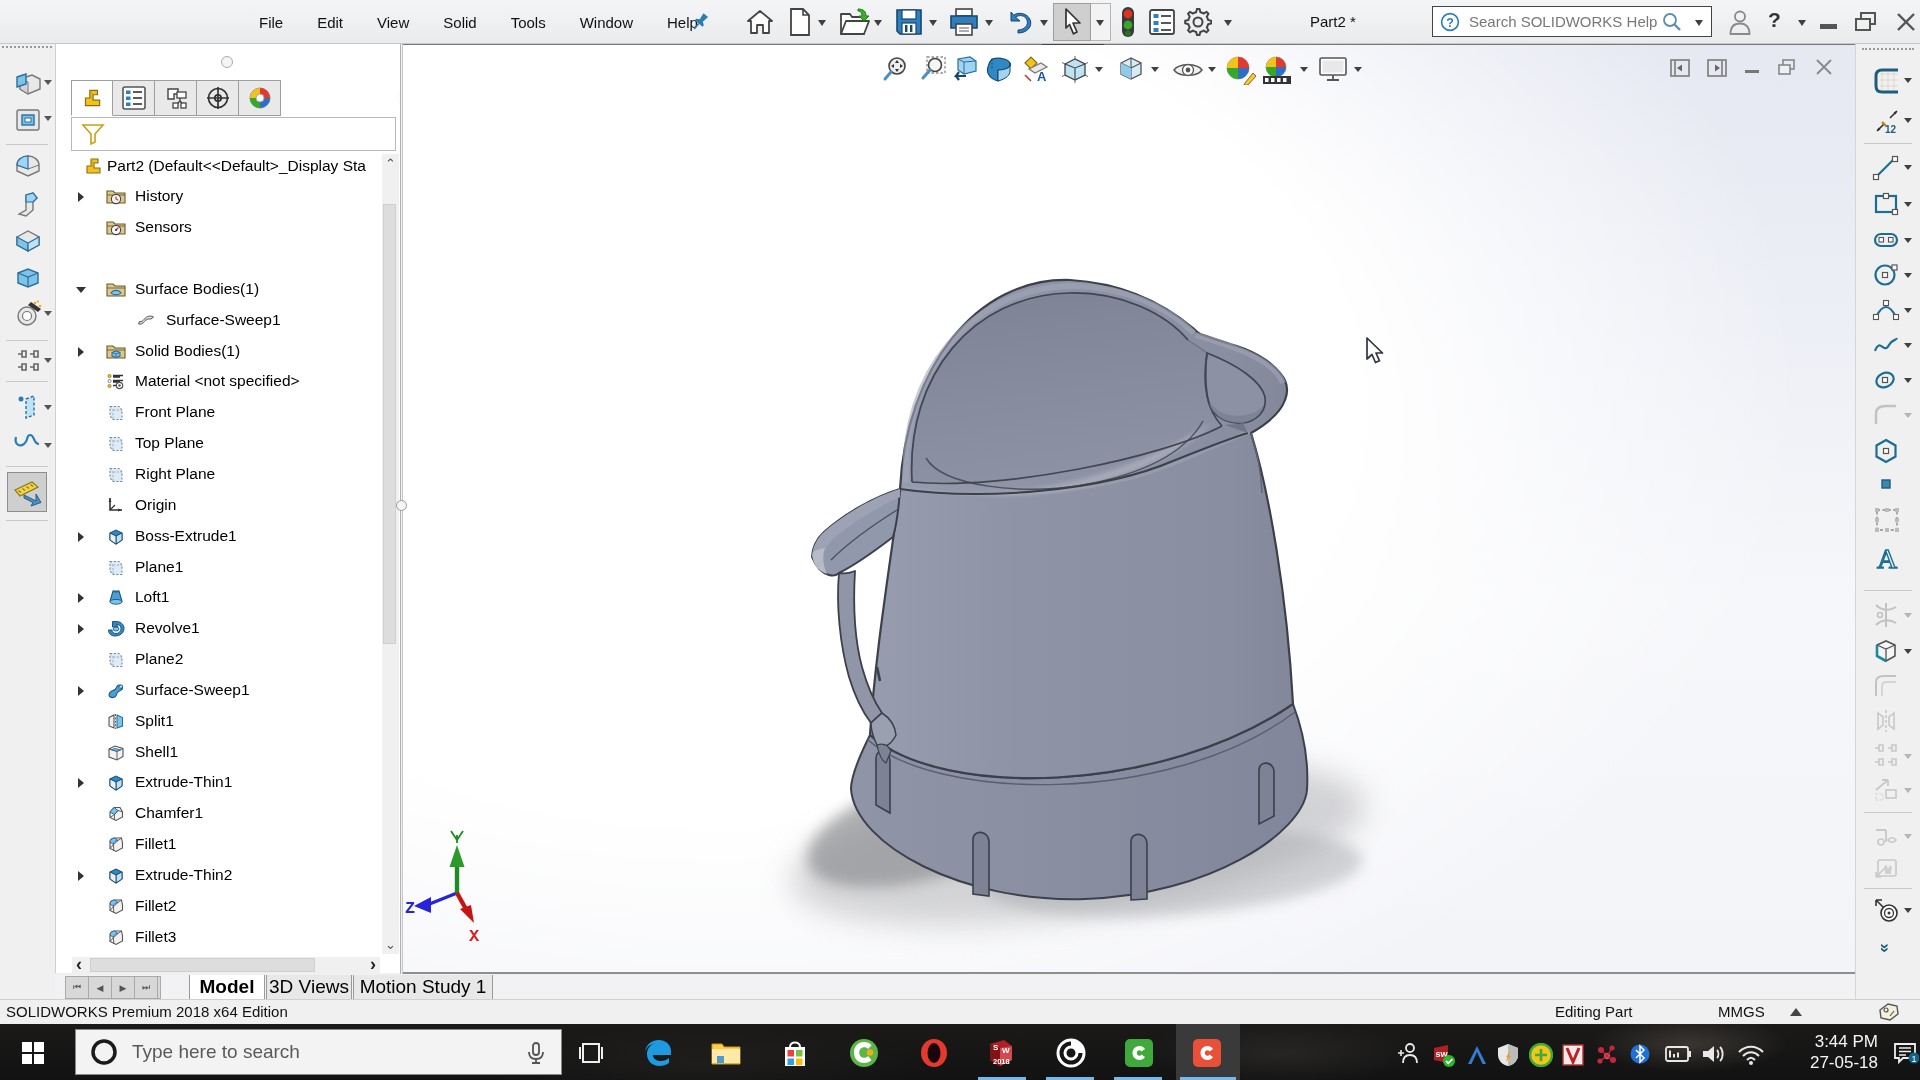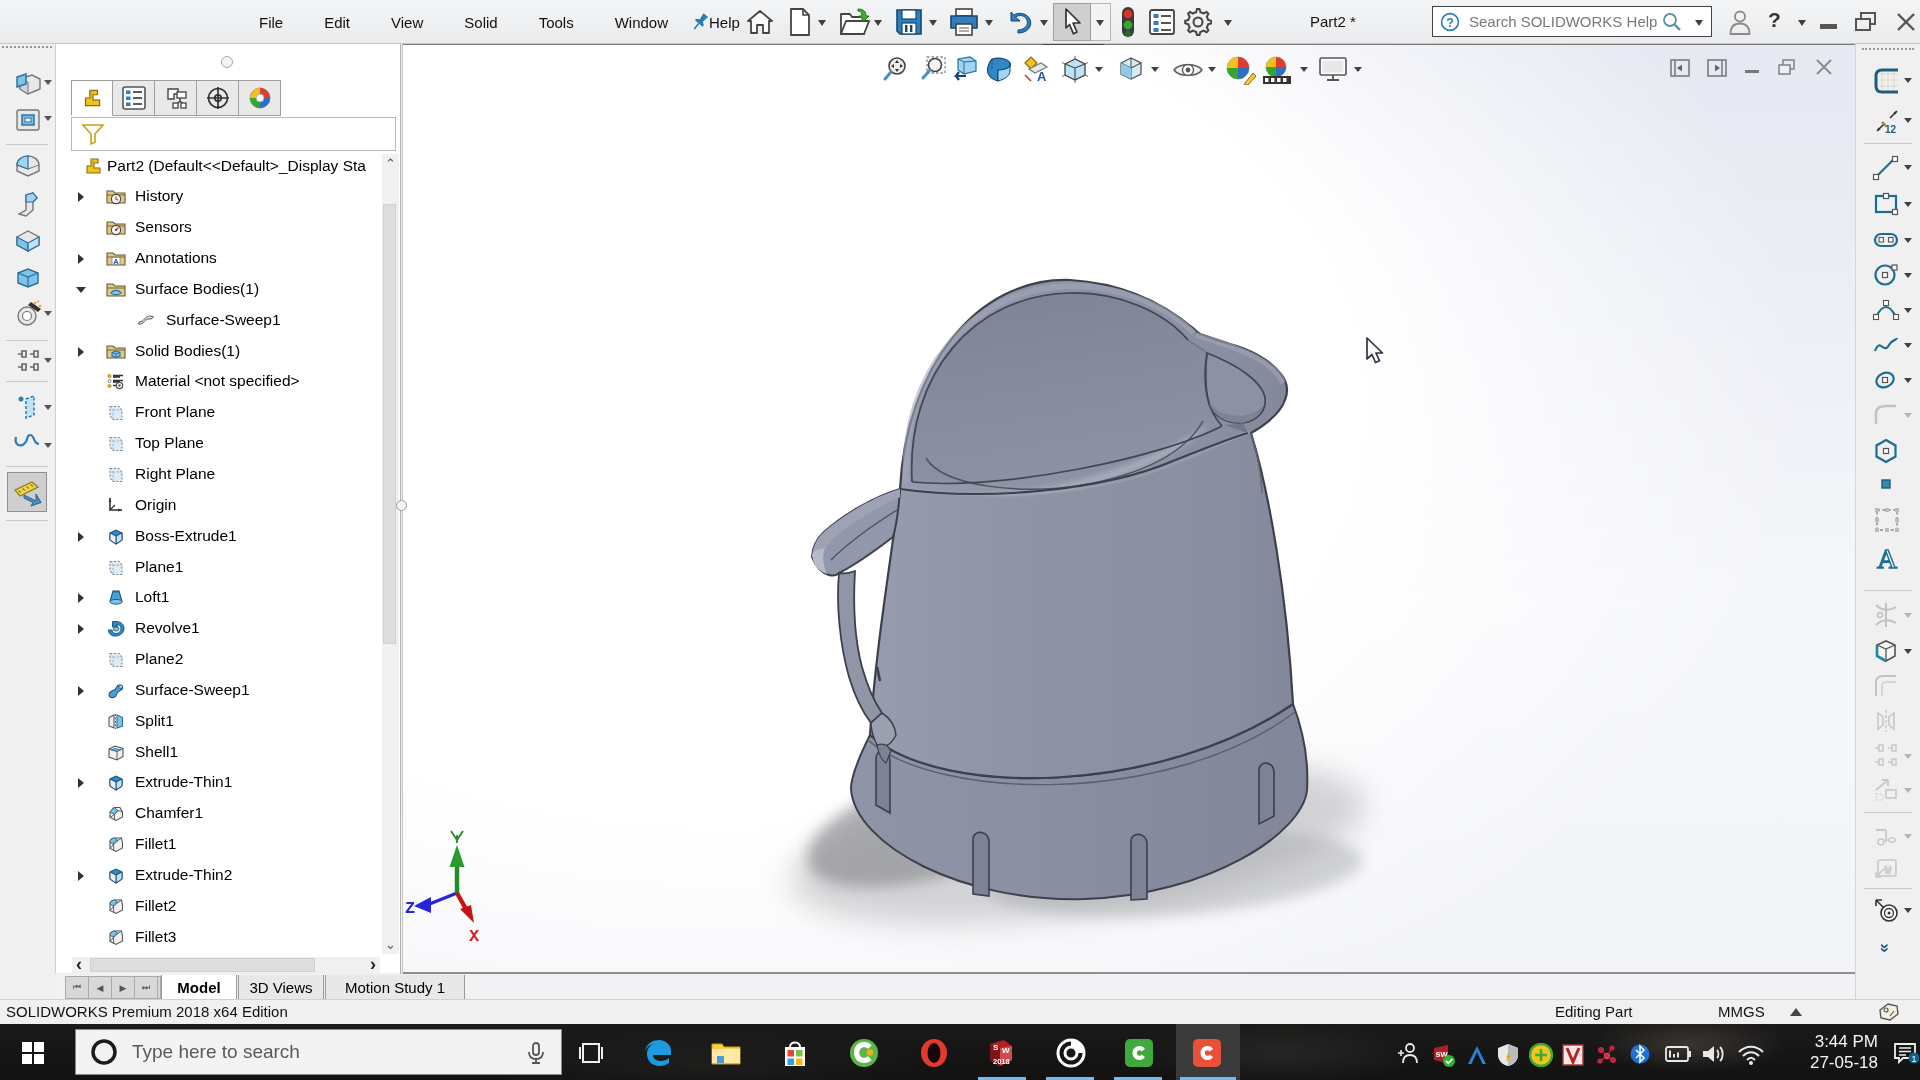--- a/index.html
+++ b/index.html
@@ -2,21 +2,21 @@
 <html><head>
 <meta charset="utf-8">
 <style>
 * { margin:0; padding:0; box-sizing:border-box; }
 html,body { width:1920px; height:1080px; overflow:hidden; font-family:"Liberation Sans", sans-serif; }
 #app { position:relative; width:1920px; height:1080px; background:#f0f0f0; }
 
 
 #titlebar { position:absolute; left:0; top:0; width:1920px; height:44px; background:linear-gradient(#f4f5f6,#e9ebec); border-bottom:1px solid #c8c8c8; }
 #logo { position:absolute; left:0; top:0; width:218px; height:43px; background:#fcfcfc; border-right:1px solid #d0d0d0; border-bottom:1px solid #d0d0d0;}
-#menus { position:absolute; left:246px; top:0; height:44px; display:flex; align-items:center; gap:15px; }
+#menus { position:absolute; left:246px; top:0; height:44px; display:flex; align-items:center; gap:8px; }
 #menus .m { font-size:15px; color:#111; padding:0 13px; }
 .part-title { position:absolute; left:1310px; top:13px; font-size:15px; color:#111; }
 #searchbox { position:absolute; left:1432px; top:6px; width:280px; height:31px; background:#fff; border:1px solid #444; display:flex; align-items:center; }
 #searchbox .txt { color:#787878; font-size:15px; margin-left:9px; }
 .caret { position:absolute; top:20px; width:0; height:0; border-left:4.5px solid transparent; border-right:4.5px solid transparent; border-top:6px solid #404040; }
 .caret.sm { border-left-width:4px; border-right-width:4px; border-top-width:5px; }
 .lt { position:absolute; }
 .rt { position:absolute; }
 #lefttools .caret.sm { border-top-color:#555; }
 
@@ -50,21 +50,21 @@
 .hu { position:absolute; top:0; }
 #docctl { position:absolute; left:1266px; top:13px; }
 #docctl .hu { position:absolute; }
 #jug { position:absolute; left:0; top:0; }
 
 
 #righttools { position:absolute; left:1855px; top:44px; width:65px; height:956px; background:#f0f0f0; border-left:1px solid #d5d5d5;}
 
 
 #tabsrow { position:absolute; left:55px; top:975px; width:1800px; height:24px; background:#f2f2f4; }
-.tab { position:absolute; top:0; height:25px; border:1px solid #9a9a9a; border-top:none; background:#e8e8e8; font-size:15px; display:flex; align-items:center; justify-content:center; }
+.tab { position:absolute; top:0; height:25px; border:1px solid #9a9a9a; border-top:none; background:#e8e8e8; font-size:19px; display:flex; align-items:center; justify-content:center;margin-left:28px; }
 
 #statusbar { position:absolute; left:0; top:999px; width:1920px; height:25px; background:#f0f0f0; border-top:1px solid #d0d0d0; font-size:15px; color:#111; }
 
 
 #taskbar { position:absolute; left:0; top:1024px; width:1920px; height:56px;
   background: radial-gradient(ellipse 140px 40px at 1690px 20px, rgba(120,110,100,0.35), transparent 70%),
               radial-gradient(ellipse 200px 45px at 1280px 30px, rgba(90,85,80,0.25), transparent 70%),
               radial-gradient(ellipse 300px 50px at 700px 40px, rgba(70,65,60,0.2), transparent 75%),
               linear-gradient(#1b1a19, #121212); }
 .tbactive { position:absolute; bottom:0; width:48px; height:3px; background:#76b9ed; }
@@ -451,27 +451,20 @@
           <svg class="tico" style="left:50px" width="20" height="20" viewBox="0 0 20 20">
             <use href="#i-hist"></use>
           </svg>
           <span class="lbl" style="left:79px">History</span>
         </div>
       <div class="ti" style="top:169px">
           <svg class="tico" style="left:50px" width="20" height="20" viewBox="0 0 20 20">
             <use href="#i-sens"></use>
           </svg>
           <span class="lbl" style="left:79px">Sensors</span>
-        </div>
-      <div class="ti" style="top:200px">
-          <span class="arr" style="left:22px"></span>
-          <svg class="tico" style="left:50px" width="20" height="20" viewBox="0 0 20 20">
-            <use href="#i-anno"></use>
-          </svg>
-          <span class="lbl" style="left:79px">Annotations</span>
         </div>
       <div class="ti" style="top:231px">
           <span class="arrd" style="left:20px"></span>
           <svg class="tico" style="left:50px" width="20" height="20" viewBox="0 0 20 20">
             <use href="#i-surfb"></use>
           </svg>
           <span class="lbl" style="left:79px">Surface Bodies(1)</span>
         </div>
       <div class="ti" style="top:262px">
           <svg class="tico" style="left:80px" width="20" height="20" viewBox="0 0 20 20">

